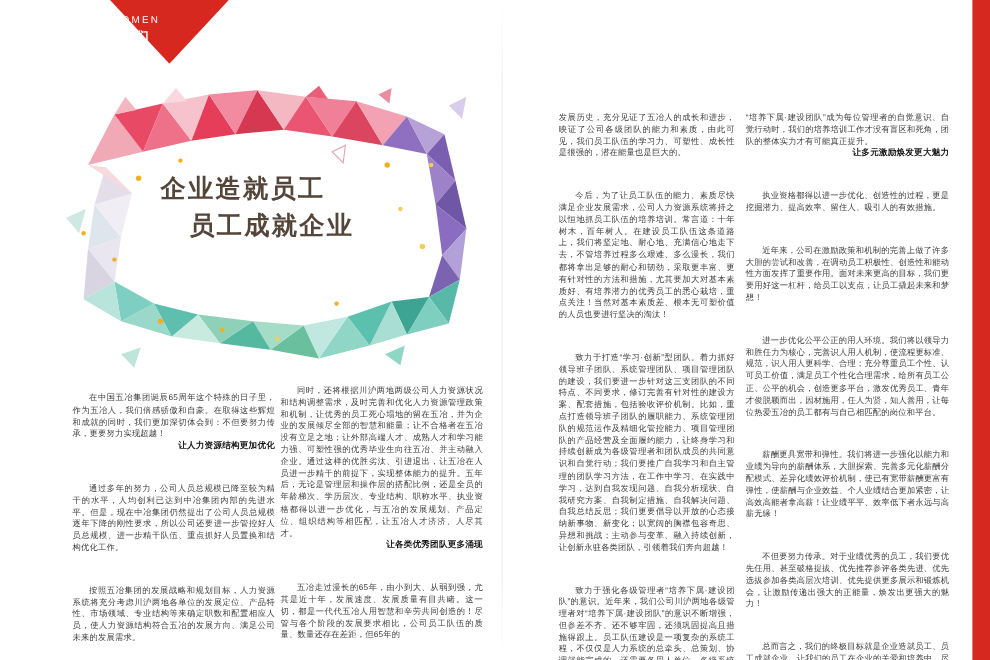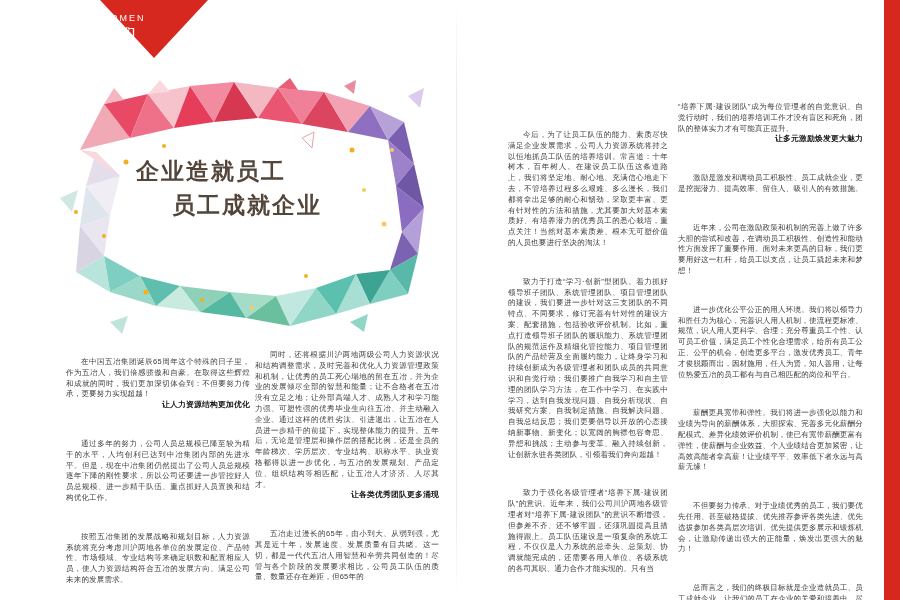--- a/index.html
+++ b/index.html
@@ -17,21 +17,21 @@
   .banner{position:absolute;left:100px;top:0;width:108px;height:58px;}
   .banner-text{position:absolute;left:100px;width:108px;color:#ffffff;}
   .banner-women{top:13px;font-size:9px;letter-spacing:2px;}
   .banner-wm{top:25px;font-size:11px;letter-spacing:5px;font-weight:bold;}
   
   .artwork{position:absolute;left:52px;top:78px;width:382px;height:262px;}
   .title-line{
     position:absolute;font-family:"Liberation Serif","DejaVu Serif",serif;
     font-weight:bold;color:#54453a;font-size:23px;letter-spacing:2px;white-space:nowrap;
   }
-  #title1{left:136px;top:156px;}
+  #title1{left:146px;top:156px;}
   #title2{left:172px;top:190px;}
   
   .col{
     position:absolute;color:#3c3c3c;text-align:justify;
     font-size:7.5px;line-height:10.8px;letter-spacing:0.2px;
   }
   #col-l1{left:66px;top:329px;width:184px;}
   #col-l2{left:255px;top:322px;width:184px;}
   #col-r1{left:508px;top:102px;width:160px;}
   #col-r2{left:678px;top:102px;width:185px;}
@@ -128,28 +128,29 @@
       <div class="blk blk-h">让人力资源结构更加优化</div>
       <div class="blk blk-p">通过多年的努力，公司人员总规模已降至较为精干的水平，人均创利已达到中冶集团内部的先进水平。但是，现在中冶集团仍然提出了公司人员总规模逐年下降的刚性要求，所以公司还要进一步管控好人员总规模、进一步精干队伍、重点抓好人员置换和结构优化工作。</div>
       <div class="blk blk-p">按照五冶集团的发展战略和规划目标，人力资源系统将充分考虑川沪两地各单位的发展定位、产品特性、市场领域、专业结构等来确定职数和配置相应人员，使人力资源结构符合五冶的发展方向、满足公司未来的发展需求。</div>
     </div>
   <div class="col" id="col-l2">
       <div class="blk blk-p">同时，还将根据川沪两地两级公司人力资源状况和结构调整需求，及时完善和优化人力资源管理政策和机制，让优秀的员工死心塌地的留在五冶，并为企业的发展倾尽全部的智慧和能量；让不合格者在五冶没有立足之地；让外部高端人才、成熟人才和学习能力强、可塑性强的优秀毕业生向往五冶、并主动融入企业。通过这样的优胜劣汰、引进退出，让五冶在人员进一步精干的前提下，实现整体能力的提升。五年后，无论是管理层和操作层的搭配比例，还是全员的年龄梯次、学历层次、专业结构、职称水平、执业资格都得以进一步优化，与五冶的发展规划、产品定位、组织结构等相匹配，让五冶人才济济、人尽其才。</div>
       <div class="blk blk-h">让各类优秀团队更多涌现</div>
       <div class="blk blk-p">五冶走过漫长的65年，由小到大、从弱到强，尤其是近十年，发展速度、发展质量有目共睹。这一切，都是一代代五冶人用智慧和辛劳共同创造的！尽管与各个阶段的发展要求相比，公司员工队伍的质量、数量还存在差距，但65年的</div>
     </div>
   <div class="col" id="col-r1">
+      <div class="blk blk-pc">发展历史，充分见证了五冶人的成长和进步，映证了公司各级团队的能力和素质，由此可见，我们员工队伍的学习力、可塑性、成长性是很强的，潜在能量也是巨大的。</div>
       <div class="blk blk-p">今后，为了让员工队伍的能力、素质尽快满足企业发展需求，公司人力资源系统将持之以恒地抓员工队伍的培养培训。常言道：十年树木，百年树人。在建设员工队伍这条道路上，我们将坚定地、耐心地、充满信心地走下去，不管培养过程多么艰难、多么漫长，我们都将拿出足够的耐心和韧劲，采取更丰富、更有针对性的方法和措施，尤其要加大对基本素质好、有培养潜力的优秀员工的悉心栽培，重点关注！当然对基本素质差、根本无可塑价值的人员也要进行坚决的淘汰！</div>
       <div class="blk blk-p">致力于打造“学习·创新”型团队。着力抓好领导班子团队、系统管理团队、项目管理团队的建设，我们要进一步针对这三支团队的不同特点、不同要求，修订完善有针对性的建设方案、配套措施，包括验收评价机制。比如，重点打造领导班子团队的履职能力、系统管理团队的规范运作及精细化管控能力、项目管理团队的产品经营及全面履约能力，让终身学习和持续创新成为各级管理者和团队成员的共同意识和自觉行动；我们要推广自我学习和自主管理的团队学习方法，在工作中学习、在实践中学习，达到自我发现问题、自我分析现状、自我研究方案、自我制定措施、自我解决问题、自我总结反思；我们更要倡导以开放的心态接纳新事物、新变化；以宽阔的胸襟包容奇思、异想和挑战；主动参与变革、融入持续创新，让创新永驻各类团队，引领着我们奔向超越！</div>
       <div class="blk blk-p">致力于强化各级管理者“培养下属·建设团队”的意识。近年来，我们公司川沪两地各级管理者对“培养下属·建设团队”的意识不断增强，但参差不齐、还不够牢固，还须巩固提高且措施得跟上。员工队伍建设是一项复杂的系统工程，不仅仅是人力系统的总牵头、总策划、协调就能完成的，还需要各用人单位、各级系统的各司其职、通力合作才能实现的。只有当</div>
     </div>
   <div class="col" id="col-r2">
       <div class="blk blk-pc">“培养下属·建设团队”成为每位管理者的自觉意识、自觉行动时，我们的培养培训工作才没有盲区和死角，团队的整体实力才有可能真正提升。</div>
       <div class="blk blk-h">让多元激励焕发更大魅力</div>
-      <div class="blk blk-p">激励是激发和调动员工积极性、员工成就企业，更是挖掘潜力、提高效率、留住人、吸引人的有效措施。</div>
+      <div class="blk blk-p">执业资格都得以进一步优化、创造性的过程，更是挖掘潜力、提高效率、留住人、吸引人的有效措施。</div>
       <div class="blk blk-p">近年来，公司在激励政策和机制的完善上做了许多大胆的尝试和改善，在调动员工积极性、创造性和能动性方面发挥了重要作用。面对未来更高的目标，我们更要用好这一杠杆，给员工以支点，让员工撬起未来和梦想！</div>
       <div class="blk blk-p">进一步优化公平公正的用人环境。我们将以领导力和胜任力为核心，完善识人用人机制，使流程更标准、规范，识人用人更科学、合理；充分尊重员工个性、认可员工价值，满足员工个性化合理需求，给所有员工公正、公平的机会，创造更多平台，激发优秀员工、青年才俊脱颖而出，因材施用，任人为贤，知人善用，让每位热爱五冶的员工都有与自己相匹配的岗位和平台。</div>
       <div class="blk blk-p">薪酬更具宽带和弹性。我们将进一步强化以能力和业绩为导向的薪酬体系，大胆探索、完善多元化薪酬分配模式、差异化绩效评价机制，使已有宽带薪酬更富有弹性，使薪酬与企业效益、个人业绩结合更加紧密，让高效高能者拿高薪！让业绩平平、效率低下者永远与高薪无缘！</div>
       <div class="blk blk-p">不但要努力传承。对于业绩优秀的员工，我们要优先任用、甚至破格提拔、优先推荐参评各类先进、优先选拔参加各类高层次培训、优先提供更多展示和锻炼机会，让激励传递出强大的正能量，焕发出更强大的魅力！</div>
       <div class="blk blk-p">总而言之，我们的终极目标就是企业造就员工、员工成就企业。让我们的员工在企业的关爱和培养中，尽情释放激情和能量，充分得到锻炼和成长，快乐地工作、幸福地生活，实现自我价值！让我们的企业在员工的热爱之心和倾尽全力中，高位平稳可持续发展，接力传承，实现超越，建成百年五冶！</div>
       <div class="blk blk-sig">（集团公司人力资源部经理　王泽洪）</div>
     </div>
 
   <div class="fold"></div>
   <div class="accent-bar"></div>

